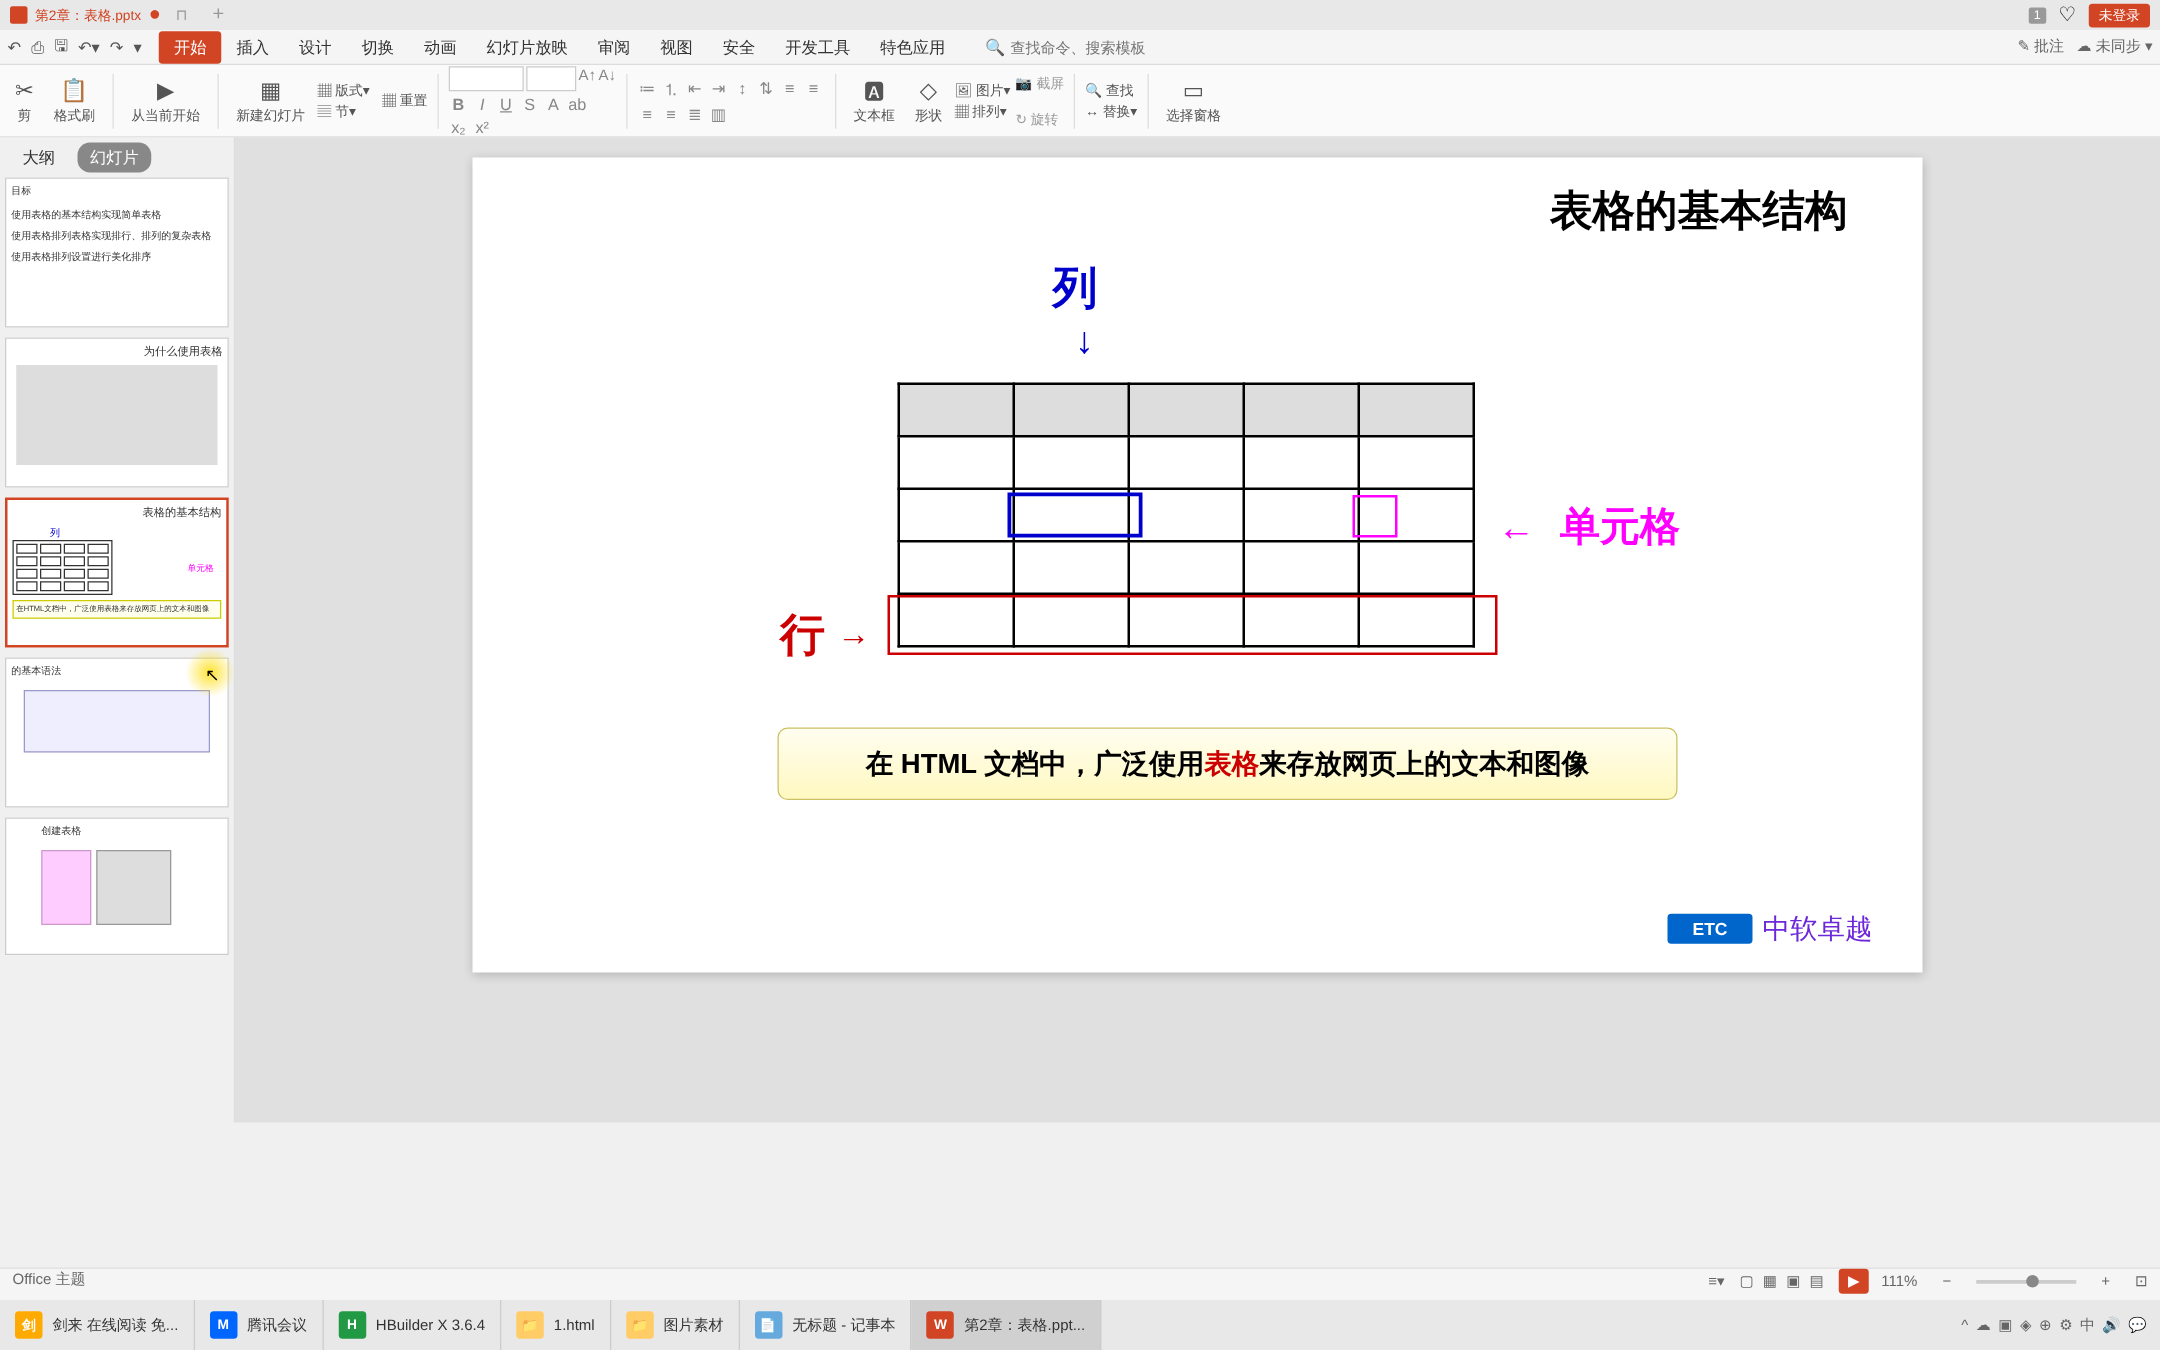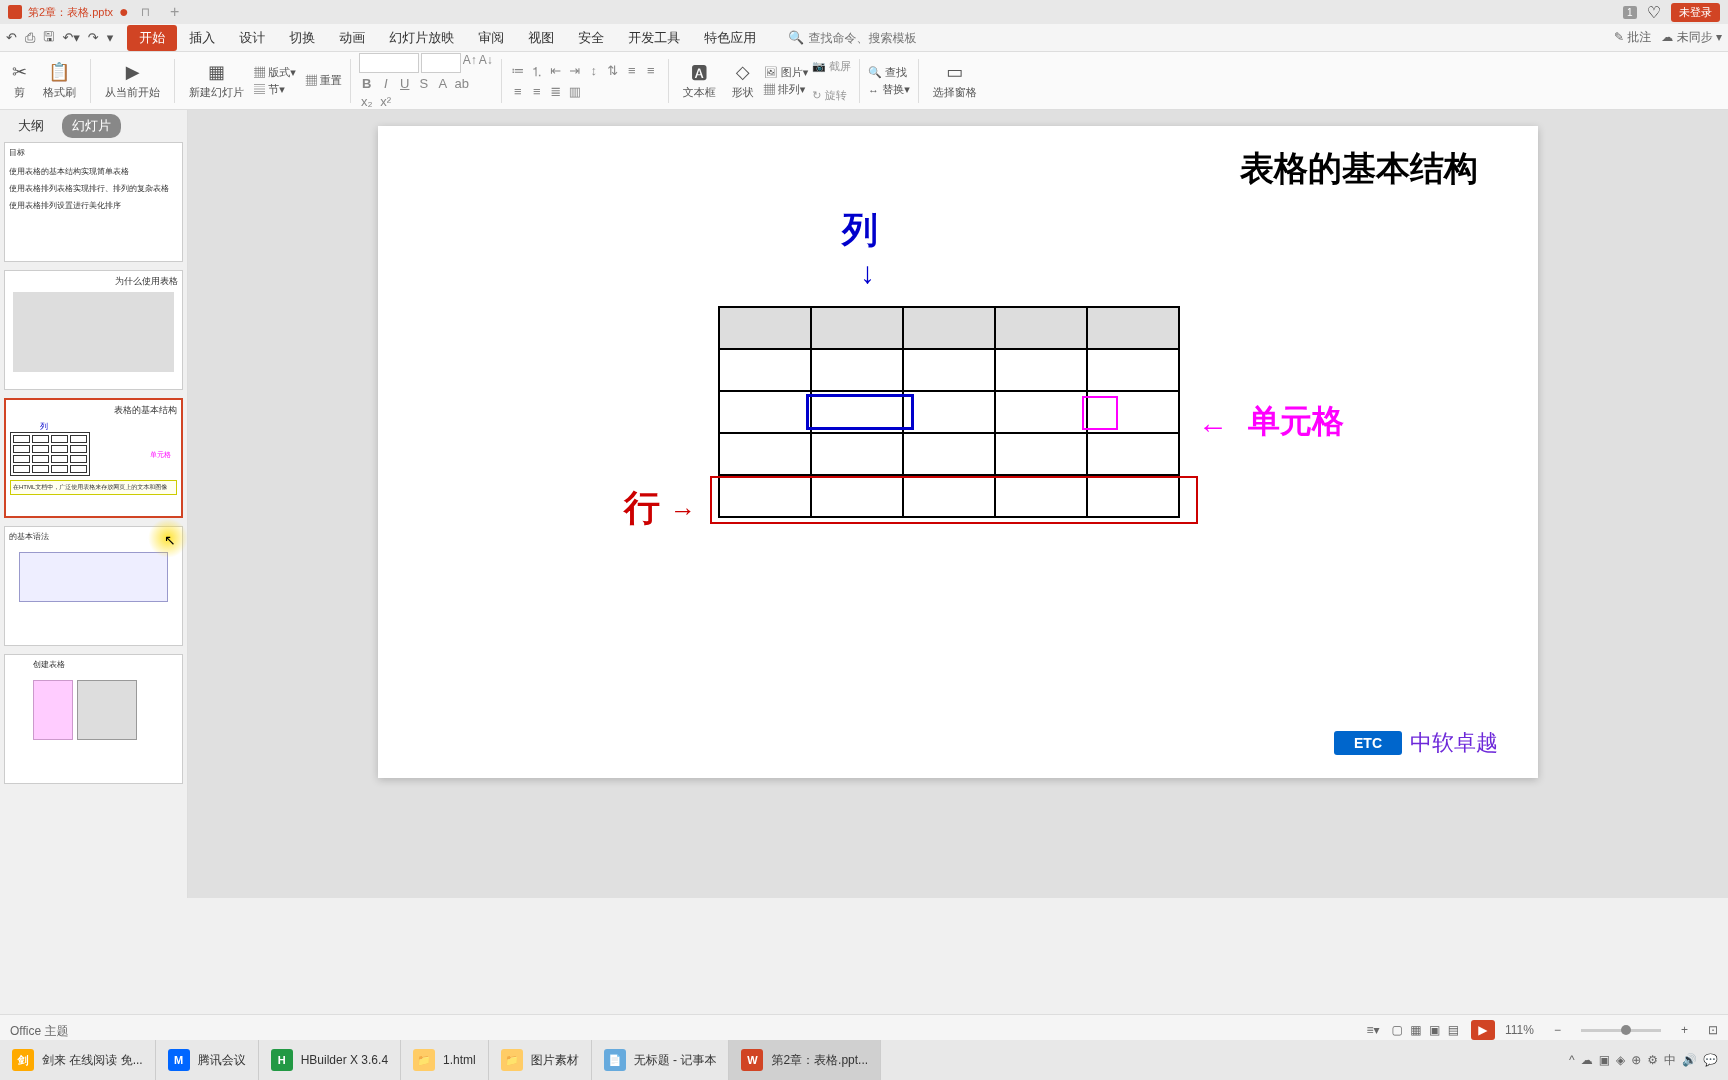--- a/index.html
+++ b/index.html
@@ -86,21 +86,21 @@
 .callout { position: absolute; top: 456px; left: 244px; width: 720px; height: 58px; background: linear-gradient(#fffef0, #fff8c0); border: 1px solid #ccc060; border-radius: 8px; display: flex; align-items: center; justify-content: center; font-size: 22px; font-weight: bold; }
 .callout .red { color: #cc0000; }
 
 .etc-logo { position: absolute; bottom: 20px; right: 40px; display: flex; align-items: center; gap: 8px; }
 .etc-badge { background: #0066cc; color: white; font-size: 14px; font-weight: bold; padding: 4px 20px; border-radius: 3px; }
 .etc-text { font-size: 22px; color: #6d28d9; }
 
 .notes { width: 1160px; font-size: 13px; color: #666; padding: 10px 4px; text-align: left; }
 
 
-.statusbar { position: absolute; bottom: 40px; left: 0; right: 0; height: 26px; background: #f5f5f5; border-top: 1px solid #ddd; display: flex; align-items: flex-end; padding: 0 10px; font-size: 12px; color: #666; }
+.statusbar { position: absolute; bottom: 40px; left: 0; right: 0; height: 26px; background: #f5f5f5; border-top: 1px solid #ddd; display: flex; align-items: flex-start; padding: 0 10px; font-size: 12px; color: #666; }
 .statusbar .theme { }
 .statusbar .right-status { margin-left: auto; display: flex; align-items: center; gap: 10px; }
 .statusbar .view-icons span { margin: 0 2px; cursor: pointer; }
 .statusbar .play-btn { width: 24px; height: 20px; background: #d14424; color: white; display: inline-flex; align-items: center; justify-content: center; border-radius: 3px; }
 .statusbar .zoom { display: flex; align-items: center; gap: 20px; }
 .statusbar .slider { width: 80px; height: 3px; background: #ccc; position: relative; }
 .statusbar .slider::after { content: ''; position: absolute; left: 50%; top: -4px; width: 10px; height: 10px; background: #888; border-radius: 50%; }
 
 
 .taskbar { position: absolute; bottom: 0; left: 0; right: 0; height: 40px; background: #e8e8e8; display: flex; align-items: center; }
@@ -297,21 +297,21 @@
               </tr>
             </tbody>
           </table>
         <span style="color:#f0f;font-size:7px;position:absolute;right:10px;top:50px;">单元格</span>
         <div style="background:#ffe;border:1px solid #cc0;font-size:6px;padding:2px;margin-top:4px;">在HTML文档中，广泛使用表格来存放网页上的文本和图像</div>
       </div>
       <div class="thumb" style="height:120px;">
         <div>的基本语法</div>
         <div style="background:#eef;border:1px solid #99c;height:50px;margin:10px;"></div>
       </div>
-      <div class="thumb" style="height:130px;padding-left:28px;">
+      <div class="thumb" style="height:110px;padding-left:28px;">
         <div>创建表格</div>
         <div style="display:flex;gap:4px;margin-top:10px;">
           <div style="background:#fcf;border:1px solid #c9c;width:40px;height:60px;"></div>
           <div style="background:#ddd;border:1px solid #999;width:60px;height:60px;"></div>
         </div>
       </div>
     </div>
     <div class="cursor-highlight" style="top:408px;left:148px;"></div>
     <div class="cursor-arrow" style="top:422px;left:164px;">↖</div>
   </div>
@@ -360,20 +360,25 @@
             </tr>
       </tbody>
         </table>
       <div class="blue-box"></div>
       <div class="magenta-box"></div>
       <div class="cell-arrow">←</div>
       <div class="cell-label">单元格</div>
       <div class="row-box"></div>
       <div class="row-label">行</div>
       <div class="row-arrow">→</div>
+      <div class="callout">
+        <span>在 HTML 文档中，广泛使用</span>
+          <span class="red">表格</span>
+          <span>来存放网页上的文本和图像</span>
+      </div>
       <div class="etc-logo">
         <span class="etc-badge">ETC</span>
         <span class="etc-text">中软卓越</span>
       </div>
     </div>
   </div>
 </div>
 
 <div class="statusbar">
   <span class="theme">Office 主题</span>

